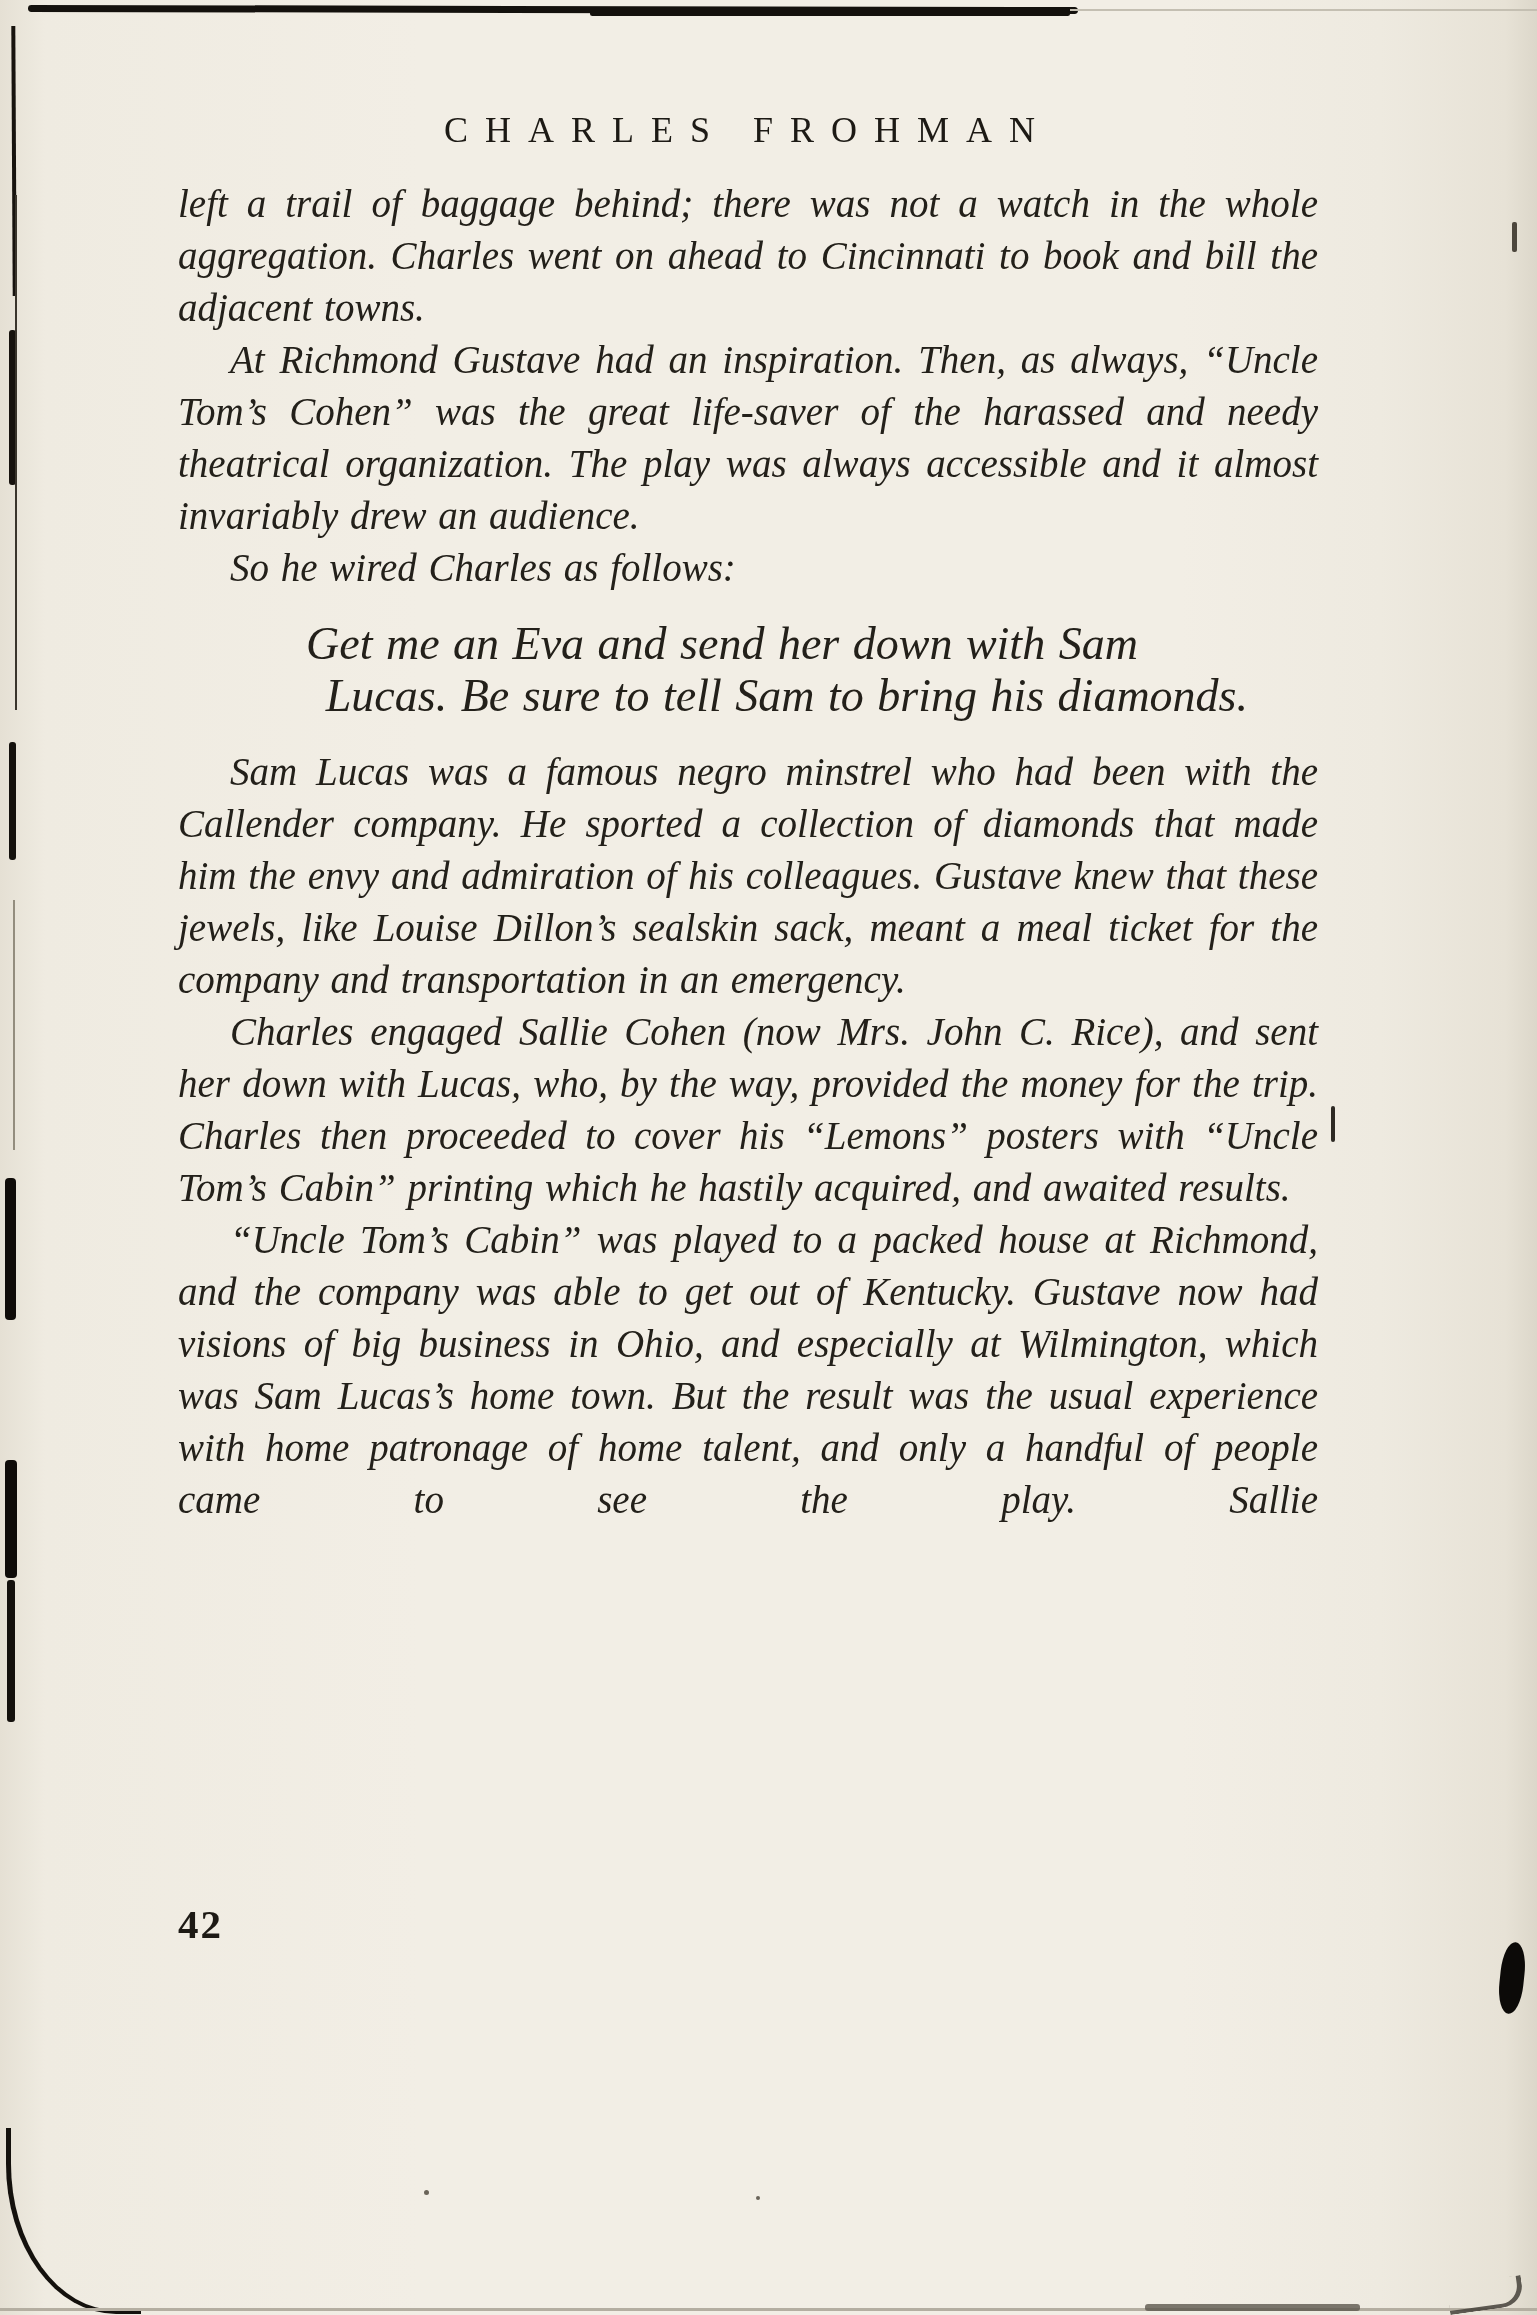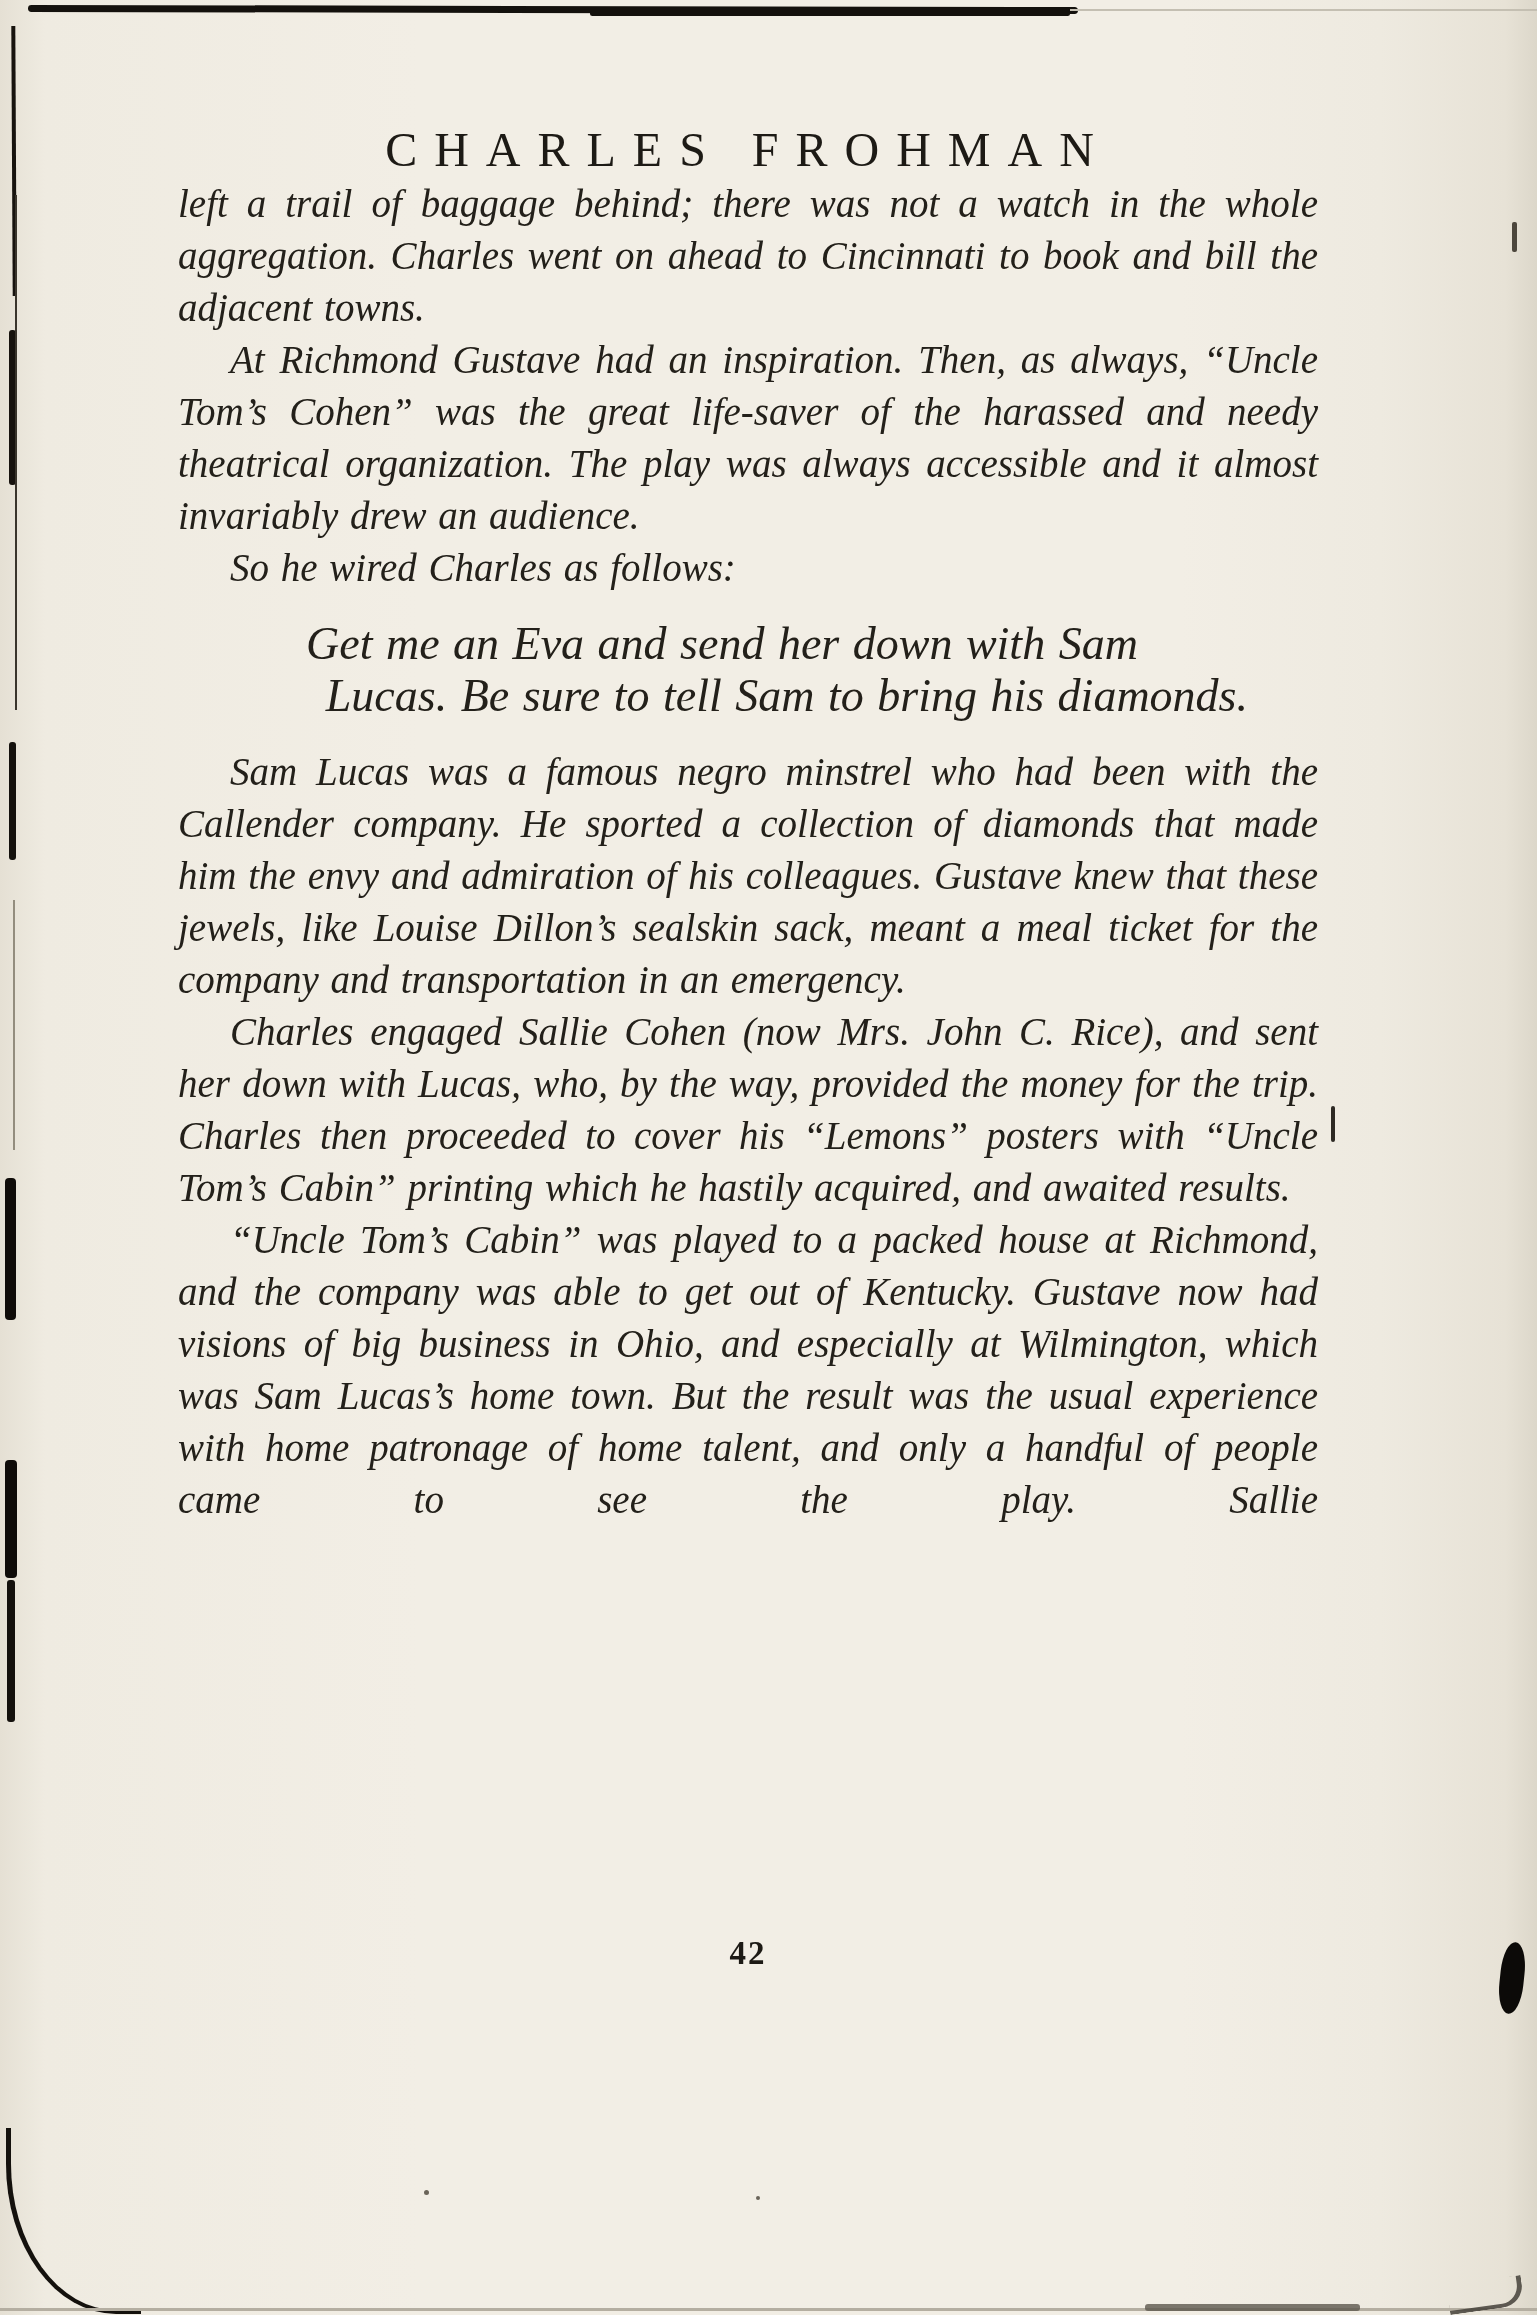--- a/index.html
+++ b/index.html
@@ -19,25 +19,24 @@
     font-family: "Liberation Serif", "DejaVu Serif", serif;
     color: #211e19;
   }
 
   .running-header {
     position: absolute;
     top: 102px;
     left: 178px;
     width: 1140px;
     text-align: center;
-    font-size: 48px;
+    font-size: 36px;
     line-height: 56px;
     letter-spacing: 17px;
     color: #1d1a15;
-    margin-top: 20px;
   }
 
   .body-text {
     position: absolute;
     top: 178px;
     left: 178px;
     width: 1140px;
     font-size: 39px;
     line-height: 52px;
     text-align: justify;
@@ -60,26 +59,24 @@
     text-align: left;
   }
   .telegram .tline1 { padding-left: 44px; }
   .telegram .tline2 { padding-left: 0; text-align: right; }
 
   .page-number {
     position: absolute;
     top: 1900px;
     left: 178px;
     width: 1140px;
-    text-align: center;
-    font-size: 33px;
+    font-size: 41px;
     font-weight: 700;
     letter-spacing: 2px;
     color: #1d1a15;
-    margin-top: 35px;
   }
 
   
   .art { position: absolute; }
   .a-top1 { left: 28px; top: 6px; width: 1050px; height: 7px; background: #14110d; border-radius: 4px; transform: rotate(0.12deg); }
   .a-top2 { left: 590px; top: 11px; width: 480px; height: 5px; background: #14110d; border-radius: 3px; }
   .a-top3 { left: 1070px; top: 9px; width: 467px; height: 2px; background: #c4bfb2; }
   .a-l1 { left: 12px; top: 26px; width: 4px; height: 270px; background: #17130e; transform: rotate(-0.3deg); }
   .a-l2 { left: 9px; top: 330px; width: 7px; height: 155px; background: #17130e; border-radius: 3px; }
   .a-l3 { left: 15px; top: 195px; width: 2px; height: 515px; background: #3a352c; }

